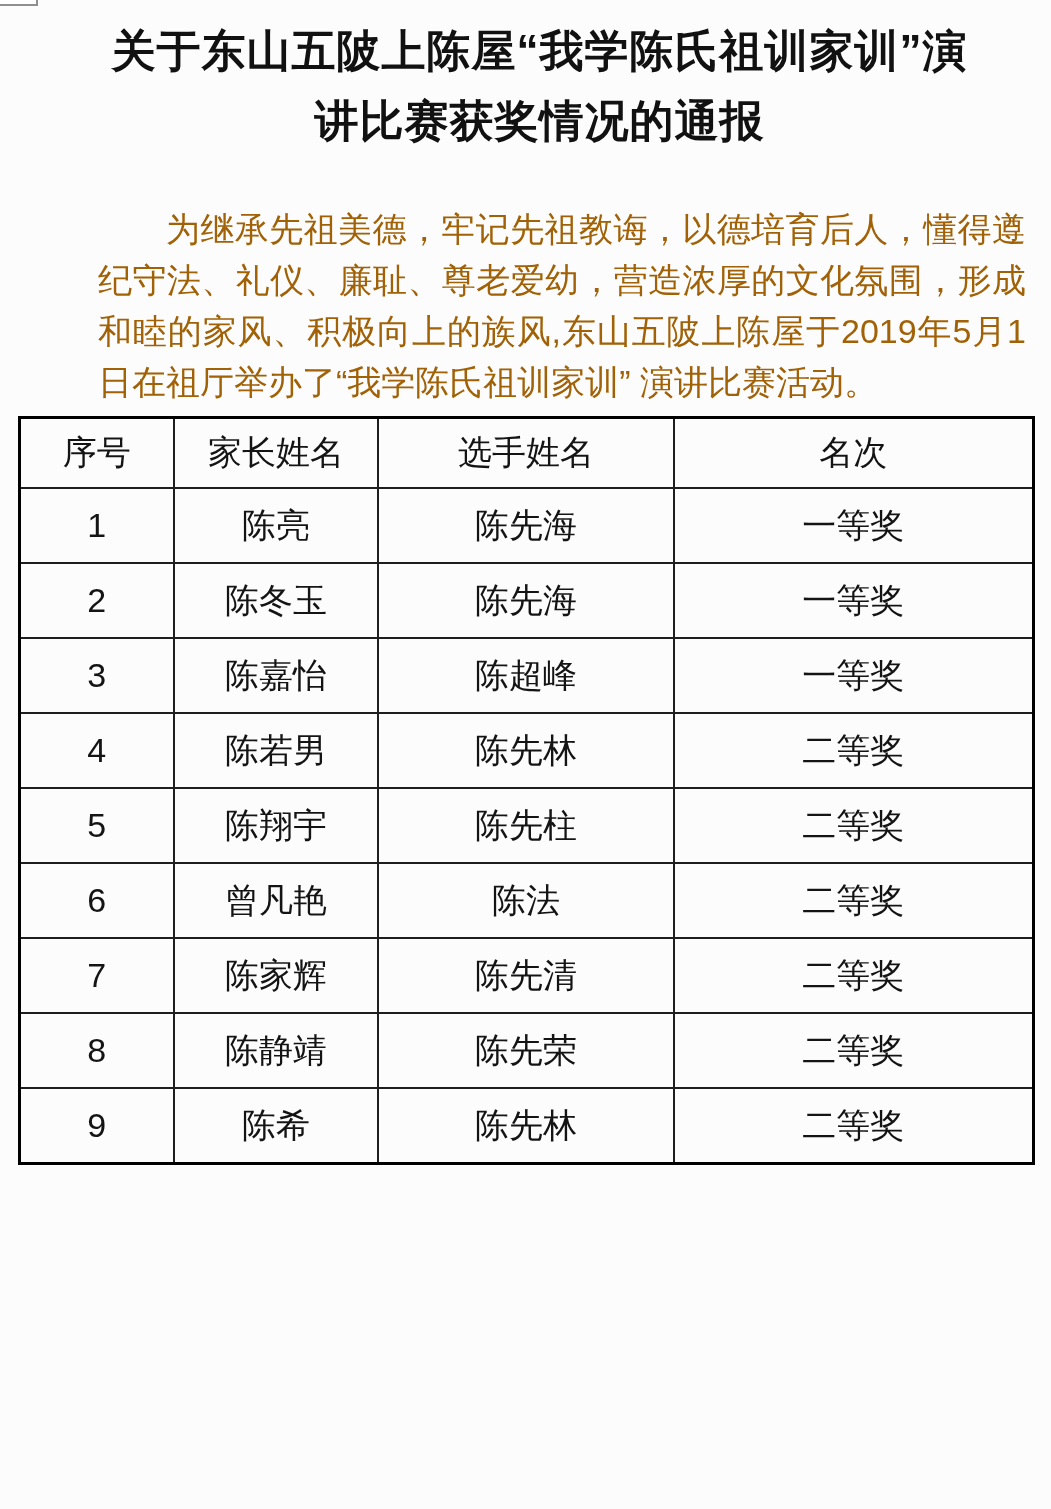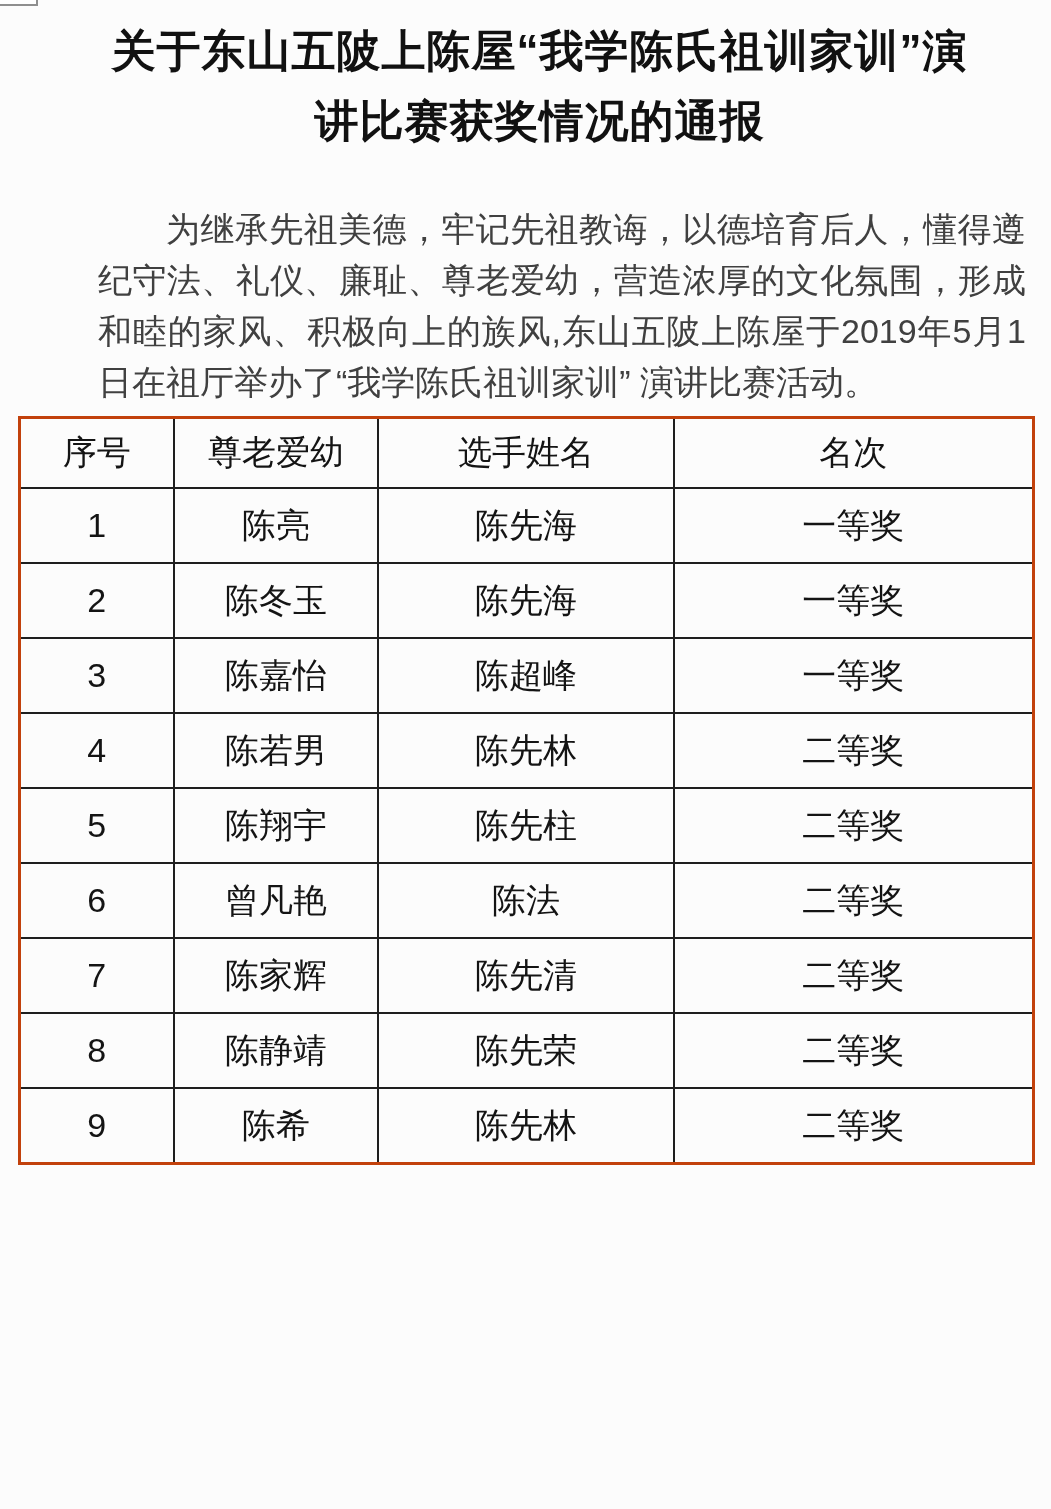--- a/index.html
+++ b/index.html
@@ -40,21 +40,21 @@
     letter-spacing: 1px;
     color: #111111;
   }
   .body-text {
     margin: 48px 39px 0 84px;
     width: 928px;
     font-size: 34px;
     line-height: 51px;
     text-align: justify;
     text-justify: inter-ideograph;
-    color: #404040;
+    color: #a16207;
   }
   .body-text p {
     margin: 0;
     padding: 0;
     text-indent: 2em;
   }
   table.awards {
     margin: 8px 0 0 4px;
     width: 1017px;
     border-collapse: collapse;
@@ -64,21 +64,21 @@
     color: #141414;
   }
   table.awards th, table.awards td {
     border: 2px solid #1e1e1e;
     font-weight: 400;
     padding: 0;
     vertical-align: middle;
     overflow: hidden;
     white-space: nowrap;
   }
-  table.awards { border: 3px solid #c2410c; }
+  table.awards { border: 3px solid #000000; }
   table.awards th { height: 68px; }
   table.awards td { height: 73px; }
   table.awards td:first-child { letter-spacing: 0; }
 </style>
 </head>
 <body>
 
 <div class="page">
 
   <div class="corner-artifact"></div>
@@ -92,21 +92,21 @@
   <table class="awards">
     <colgroup>
         <col style="width: 15.2%;">
         <col style="width: 20.2%;">
         <col style="width: 29.1%;">
         <col style="width: 35.5%;">
       </colgroup>
     <thead>
       <tr>
           <th>序号</th>
-          <th>尊老爱幼</th>
+          <th>家长姓名</th>
           <th>选手姓名</th>
           <th>名次</th>
         </tr>
     </thead>
     <tbody>
         <tr>
           <td>1</td>
           <td>陈亮</td>
           <td>陈先海</td>
           <td>一等奖</td>

